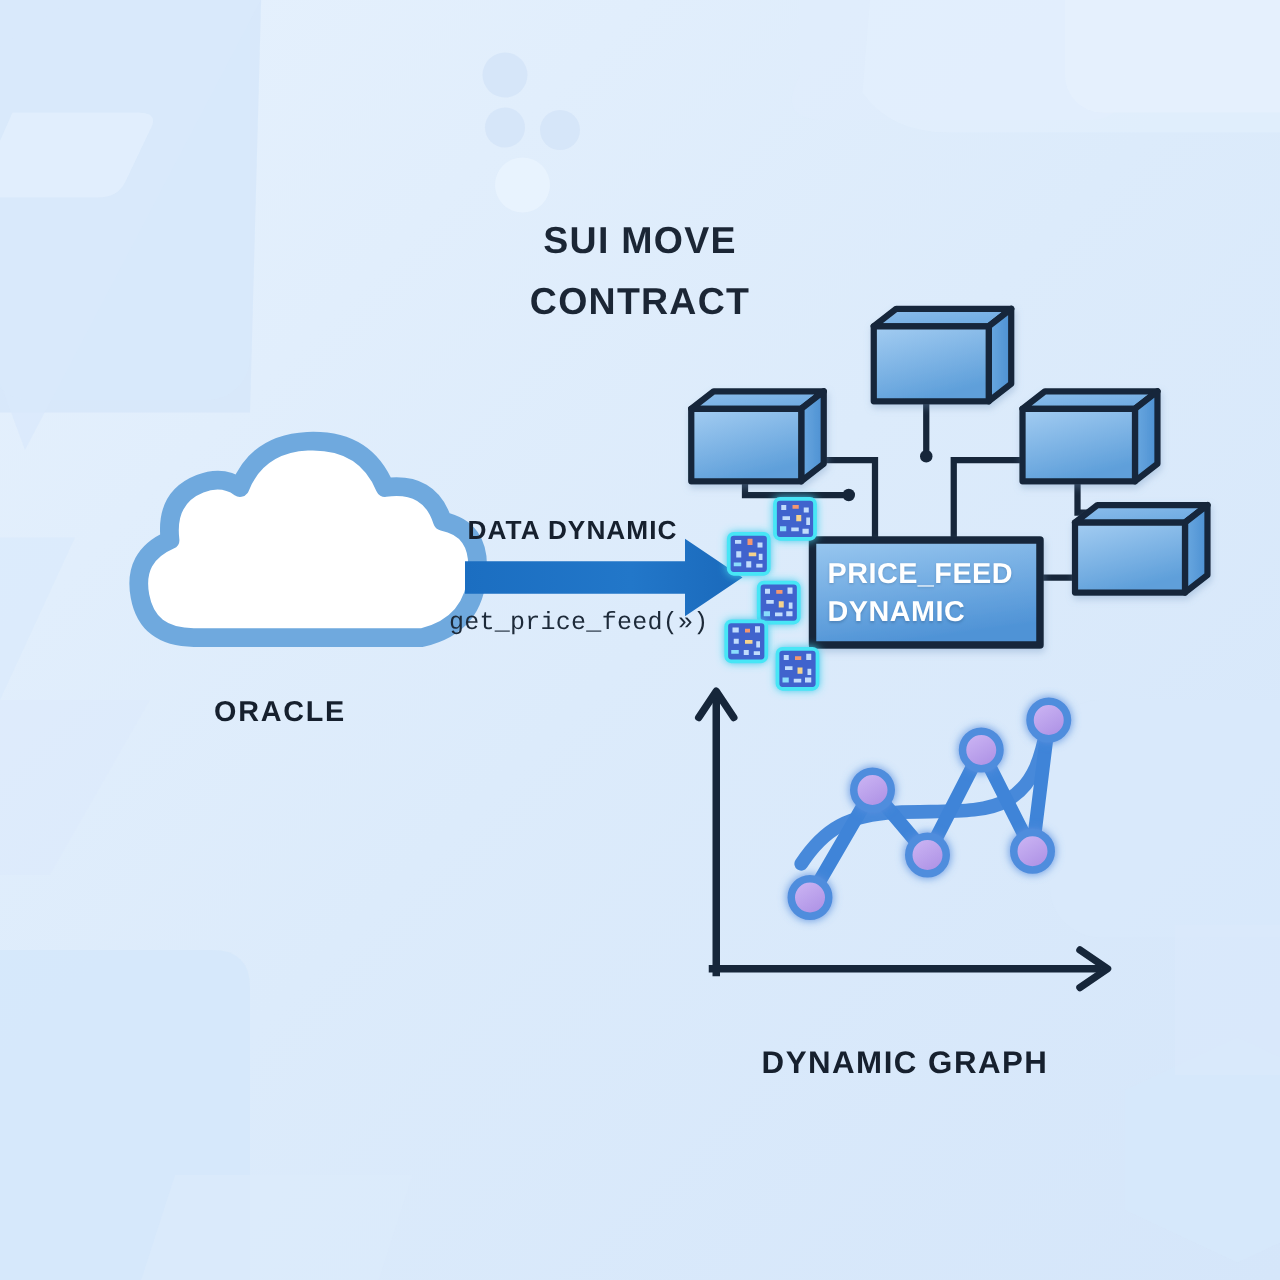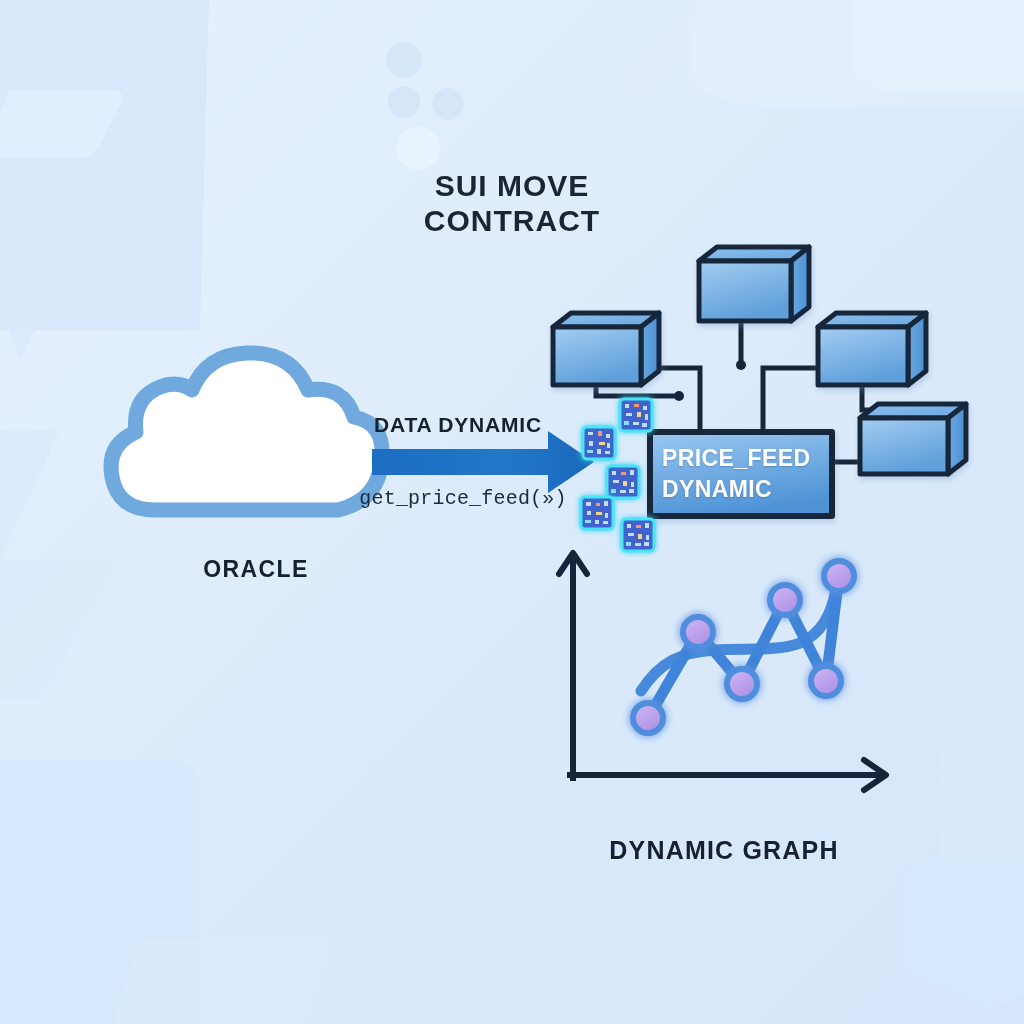--- a/index.html
+++ b/index.html
@@ -28,31 +28,30 @@
     white-space: pre;
     text-align: center;
   }
   .label.bold { font-weight: bold; }
 
   #title-label {
     left: 512px;
     top: 168px;
     transform: translateX(-50%);
     font-size: 30px;
-    line-height: 35px;
+    line-height: 49px;
     letter-spacing: 1px;
     color: #1b2635;
   }
   #oracle-label {
     left: 224px;
     top: 556px;
     transform: translateX(-50%);
     font-size: 23px;
     letter-spacing: 1.4px;
-    margin-left: 32px;
   }
   #data-packets-label {
     left: 458px;
     top: 413px;
     transform: translateX(-50%);
     font-size: 21px;
     letter-spacing: 0.8px;
   }
   #get-price-feed-label {
     left: 463px;

